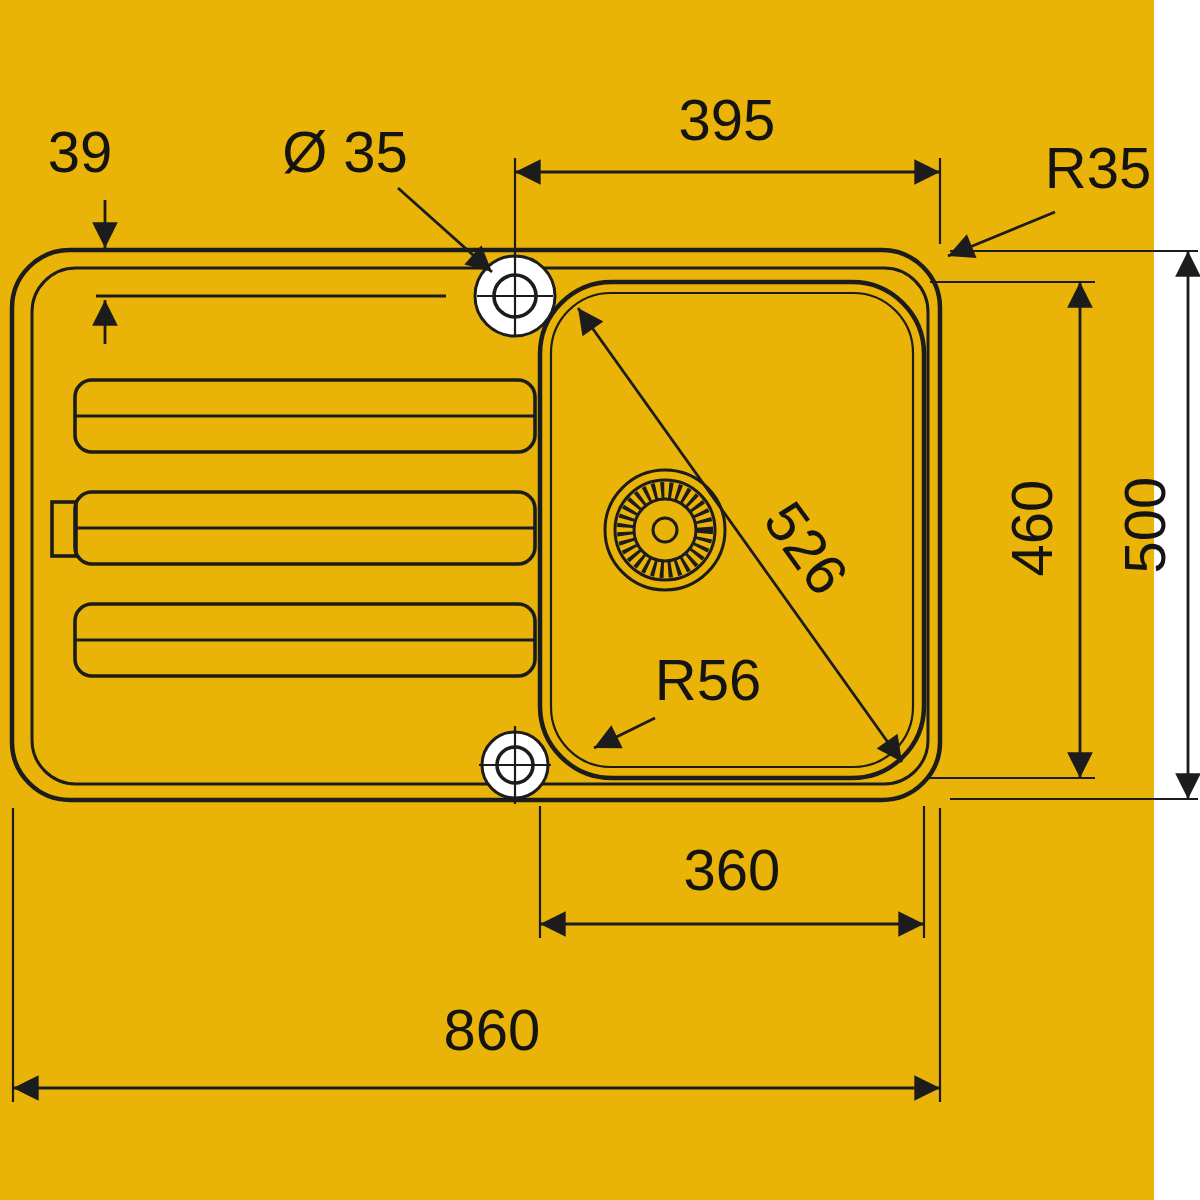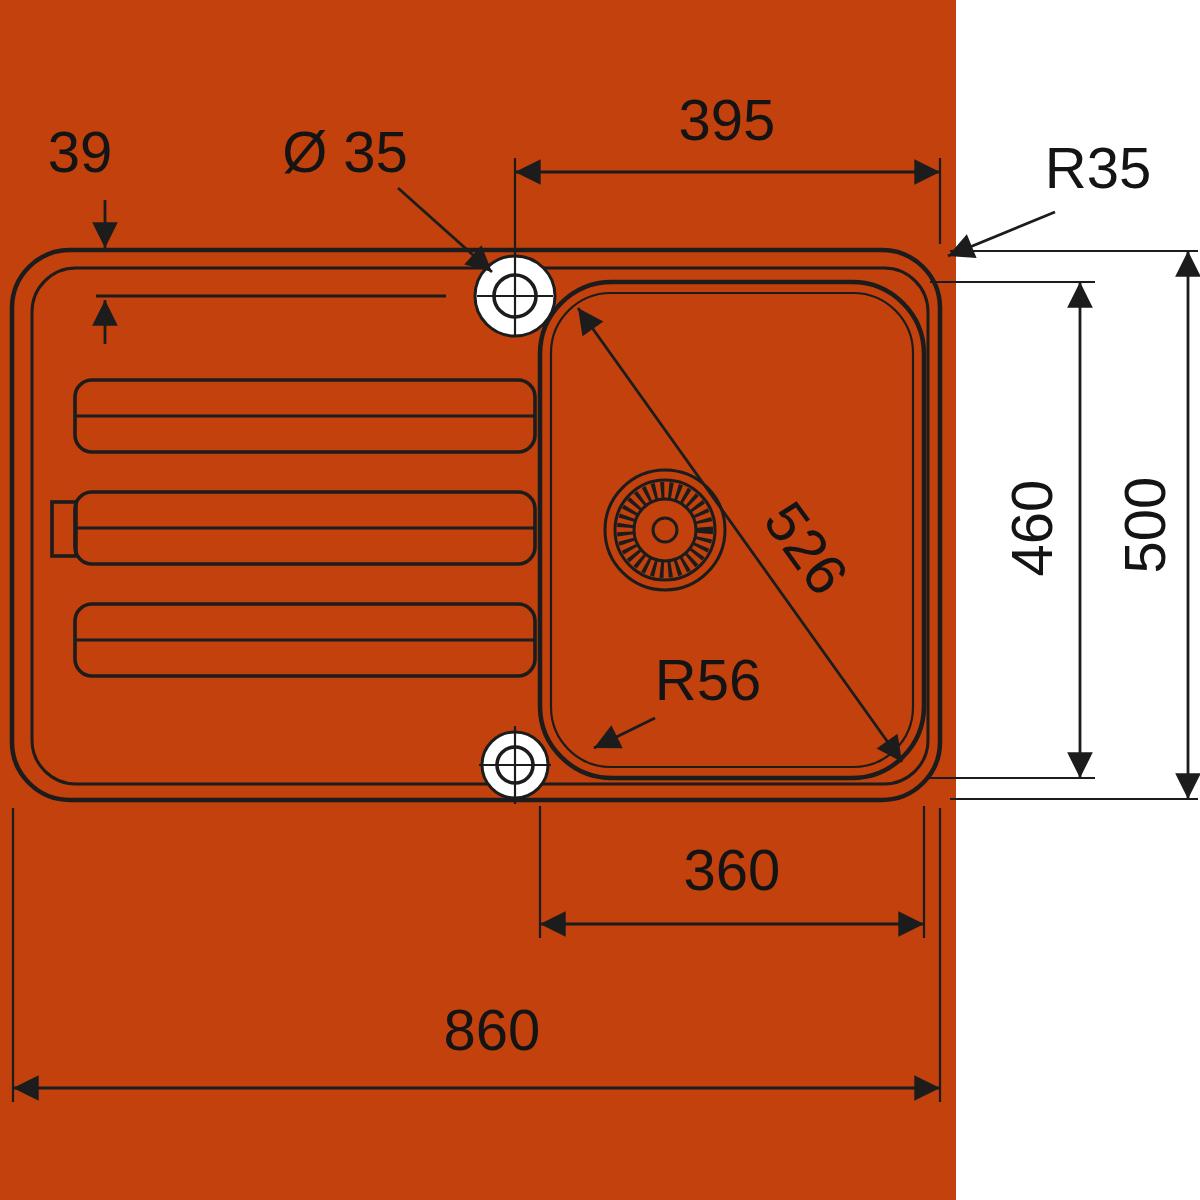--- a/index.html
+++ b/index.html
@@ -1,16 +1,16 @@
 <!DOCTYPE html>
 <html><head>
 <meta charset="utf-8">
 <style>
   html,body{margin:0;padding:0;background:#ffffff;width:1200px;height:1200px;overflow:hidden;}
-  .drawing-wrap{width:956px;height:1200px;background:#c2410c;}
+  .drawing-wrap{width:1154px;height:1200px;background:#eab308;}
   svg{display:block;}
   .ln{stroke:#1c1c1c;fill:none;}
   .w5{stroke-width:4.5;}
   .w4{stroke-width:3.6;}
   .w3{stroke-width:3;}
   .w2{stroke-width:2.2;}
   .dim{stroke:#1c1c1c;stroke-width:2.8;fill:none;}
   .ext{stroke:#1c1c1c;stroke-width:2.2;fill:none;}
   .cove{fill:#ffffff;stroke:#1c1c1c;stroke-width:3;}
   text{font-family:"Liberation Sans","DejaVu Sans",sans-serif;font-size:58px;fill:#141414;}

